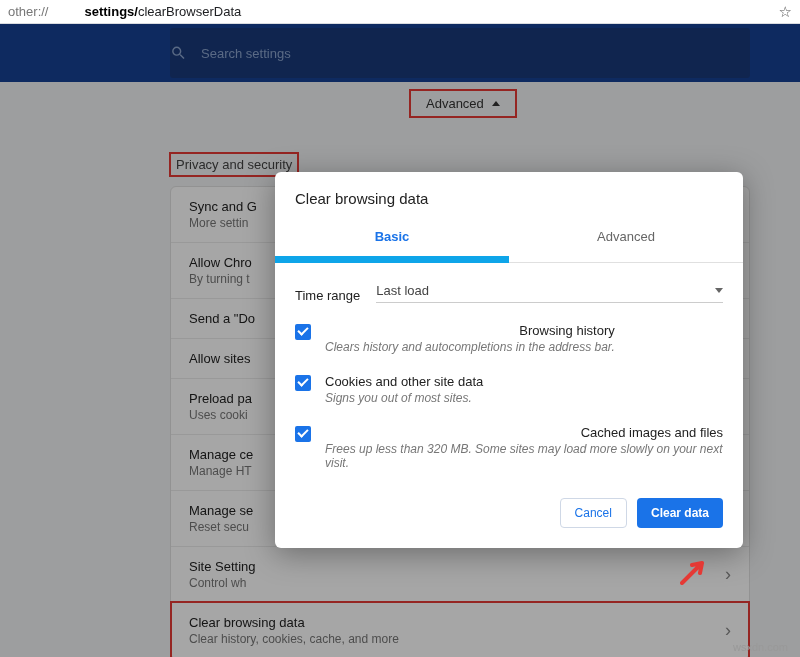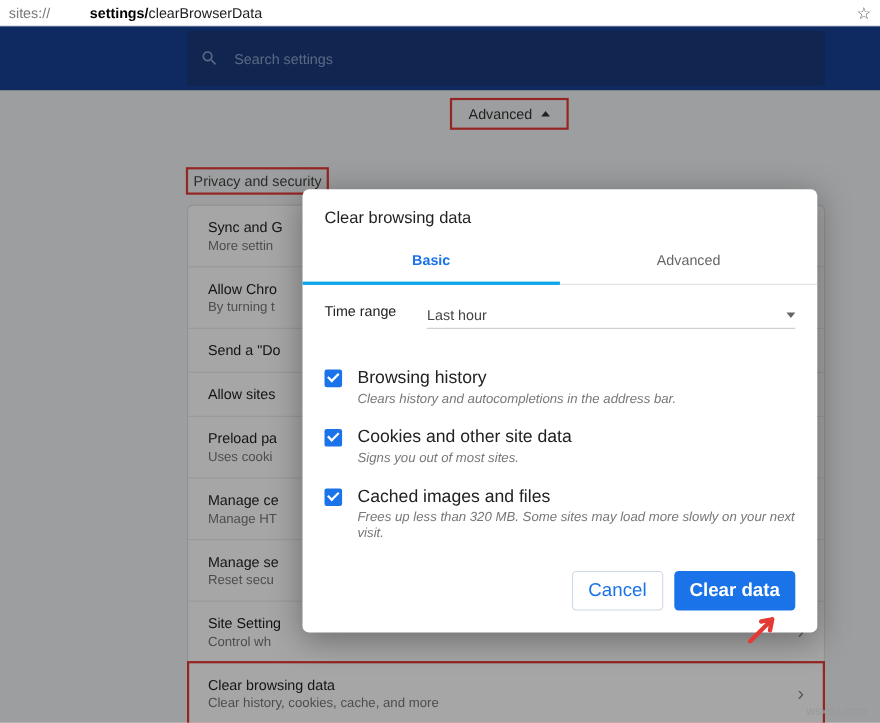--- a/index.html
+++ b/index.html
@@ -6,21 +6,21 @@
   body { width: 800px; height: 657px; overflow: hidden; background: #f1f3f4; position: relative; }
 
   
   .omnibox { height: 24px; background: #fff; border-bottom: 1px solid #dadce0; display: flex; align-items: center; padding: 0 8px; font-size: 13px; color: #202124; }
   .omnibox .pre { color: #777; }
   .omnibox .strong { font-weight: 600; color: #000; margin-left: 36px; }
   .omnibox .star { margin-left: auto; color: #555; font-size: 15px; }
 
   
   .hdr { background: #164194; height: 58px; display: flex; align-items: center; }
-  .searchwrap { margin-left: 170px; width: 580px; height: 50px; background: #1a3a7a; border-radius: 3px; display: flex; align-items: center; padding: 0 12px; }
+  .searchwrap { margin-left: 170px; width: 580px; height: 50px; background: #1a3a7a; border-radius: 3px; display: flex; align-items: center; padding: 0 0; }
   .searchwrap svg { width: 18px; height: 18px; fill: #8aa3cc; }
   .searchwrap input { background: transparent; border: none; outline: none; color: #c5d2ea; font-size: 13px; margin-left: 14px; width: 100%; }
   .searchwrap input::placeholder { color: #8aa3cc; }
 
   
   .overlay { position: absolute; top: 24px; left: 0; right: 0; bottom: 0; background: rgba(0,0,0,0.35); pointer-events: none; }
 
   
   .page { padding-top: 8px; }
   .advtab { margin-left: 410px; padding: 6px 16px; font-size: 13px; color: #333; display: inline-flex; align-items: center; gap: 8px; }
@@ -41,45 +41,45 @@
   .tog.on .knob { right: -1px; background: #1a73e8; }
   .tog.off .knob { left: -1px; background: #fff; border: 1px solid #bbb; }
 
   .hl-red { outline: 2px solid #e53935; outline-offset: -1px; }
 
   
   .dlg { position: absolute; left: 275px; top: 172px; width: 468px; background: #fff; border-radius: 6px; box-shadow: 0 6px 30px rgba(0,0,0,.35); z-index: 10; }
   .dlg-title { padding: 18px 20px 12px; font-size: 15px; color: #222; }
   .tabs { display: flex; border-bottom: 1px solid #e0e0e0; }
   .tab { flex: 1; text-align: center; padding: 10px 0 12px; font-size: 13px; color: #666; cursor: pointer; }
-  .tab.active { color: #1a73e8; font-weight: 600; border-bottom: 3px solid #0ea5e9; margin-bottom: -1px; }
+  .tab.active { color: #1a73e8; font-weight: 600; border-bottom: 7px solid #0ea5e9; margin-bottom: -1px; }
   .dlg-body { padding: 16px 20px 8px; font-size: 13px; color: #222; }
-  .tr-row { display: flex; align-items: flex-start; gap: 28px; margin-bottom: 36px; }
+  .tr-row { display: flex; align-items: flex-end; gap: 16px; margin-bottom: 20px; }
   .tr-row .sel { border-bottom: 1px solid #ccc; padding: 4px 0; flex: 1; display: flex; align-items: center; justify-content: space-between; color: #444; }
   .tr-row .sel .dd { width: 0; height: 0; border-left: 4px solid transparent; border-right: 4px solid transparent; border-top: 5px solid #666; }
   .opt { display: flex; gap: 14px; margin-bottom: 20px; }
   .cb { width: 16px; height: 16px; background: #1a73e8; border-radius: 2px; flex-shrink: 0; position: relative; margin-top: 1px; }
   .cb::after { content: ""; position: absolute; left: 5px; top: 1px; width: 4px; height: 8px; border: solid #fff; border-width: 0 2px 2px 0; transform: rotate(45deg); }
-  .opt .ot1 { font-size: 16px; color: #222; }
+  .opt .ot1 { font-size: 13px; color: #222; text-align: right; }
   .opt .ot2 { font-size: 12px; color: #777; margin-top: 2px; font-style: italic; }
   .dlg-foot { display: flex; justify-content: flex-end; gap: 10px; padding: 0 20px 20px; }
-  .btn { font-size: 17px; padding: 7px 14px; border-radius: 4px; cursor: pointer; }
+  .btn { font-size: 12px; padding: 7px 14px; border-radius: 4px; cursor: pointer; }
   .btn-cancel { background: #fff; color: #1a73e8; border: 1px solid #cfd8e6; }
   .btn-primary { background: #1a73e8; color: #fff; border: none; font-weight: 600; }
 
   .arrow { position: absolute; left: 680px; top: 555px; z-index: 20; }
   .arrow svg { width: 34px; height: 30px; }
 
   .watermark { position: absolute; right: 12px; bottom: 4px; font-size: 11px; color: #999; }
 </style>
 </head>
 <body>
 
 <div class="omnibox">
-  <span class="pre">sites://</span>
+  <span class="pre">other://</span>
     <span class="strong">settings/</span>
     <span>clearBrowserData</span>
   <span class="star">☆</span>
 </div>
 
 <div class="hdr">
   <div class="searchwrap">
     <svg viewBox="0 0 24 24">
         <path d="M15.5 14h-.79l-.28-.27A6.471 6.471 0 0016 9.5 6.5 6.5 0 109.5 16c1.61 0 3.09-.59 4.23-1.57l.27.28v.79l5 4.99L20.49 19l-4.99-5zm-6 0C7.01 14 5 11.99 5 9.5S7.01 5 9.5 5 14 7.01 14 9.5 11.99 14 9.5 14z"></path>
       </svg>
@@ -177,21 +177,21 @@
 <div class="dlg">
   <div class="dlg-title">Clear browsing data</div>
   <div class="tabs">
     <div class="tab active">Basic</div>
     <div class="tab">Advanced</div>
   </div>
   <div class="dlg-body">
     <div class="tr-row">
       <span>Time range</span>
       <div class="sel">
-        <span>Last hour</span>
+        <span>Last load</span>
         <span class="dd"></span>
       </div>
     </div>
     <div class="opt">
       <div class="cb"></div>
       <div>
           <div class="ot1">Browsing history</div>
           <div class="ot2">Clears history and autocompletions in the address bar.</div>
         </div>
     </div>

